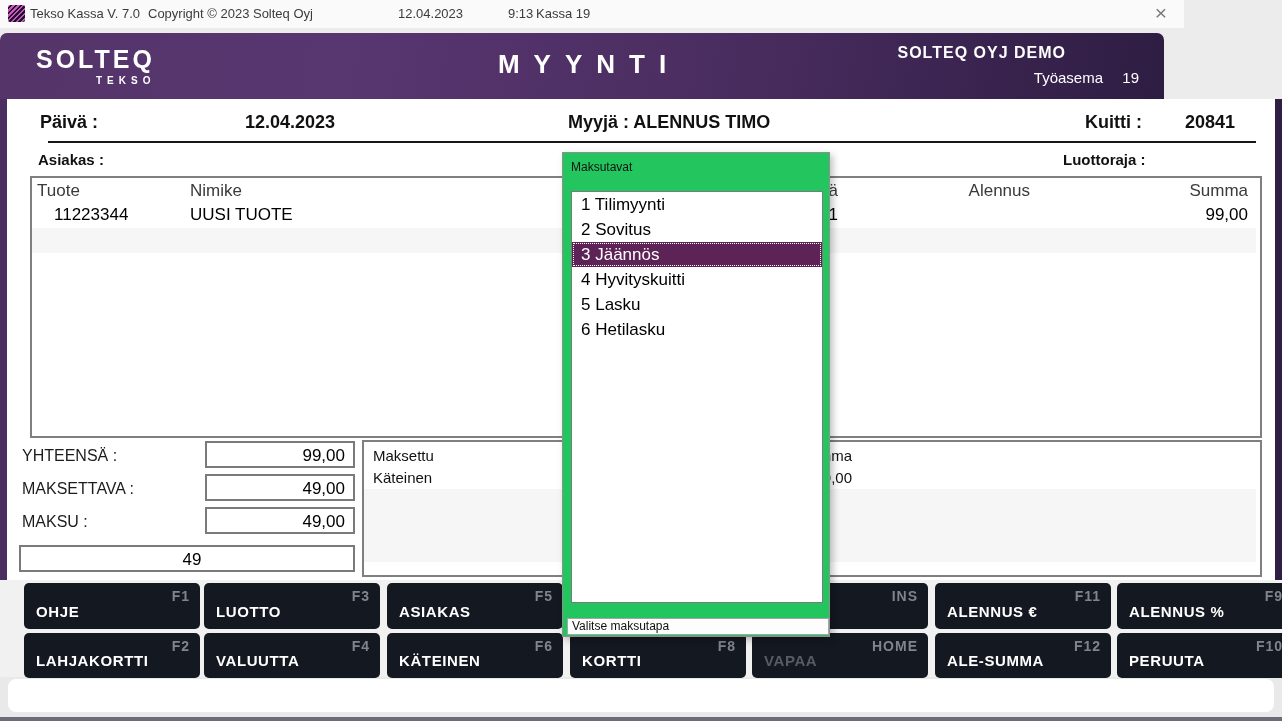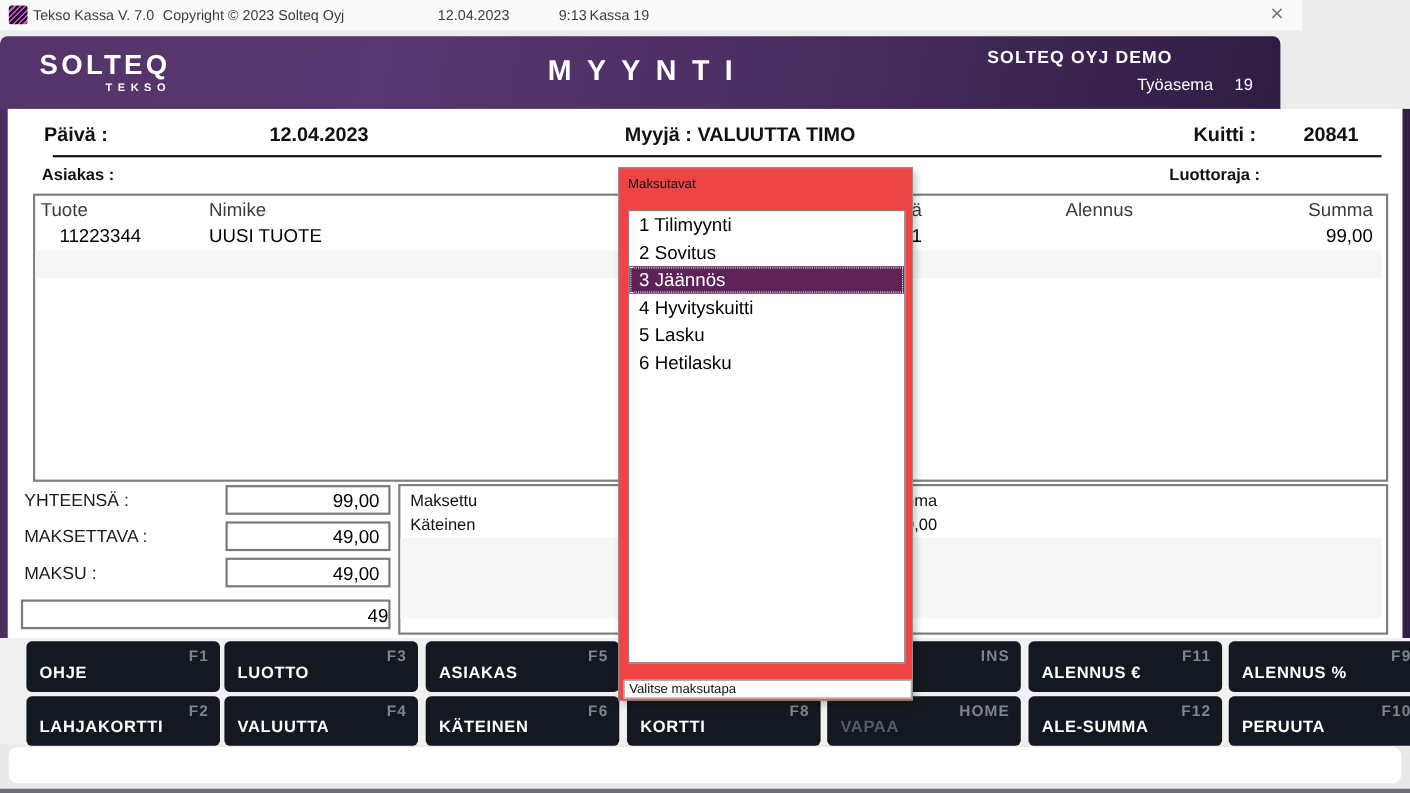--- a/index.html
+++ b/index.html
@@ -42,29 +42,29 @@
   .tbl{left:30px;top:176px;width:1228px;height:258px;}
   .tbl .cell{position:absolute;font-size:17px;white-space:nowrap;}
   .thead{color:#3a3a3a;}
   .tstripe{position:absolute;left:0;top:50px;width:1224px;height:25px;background:#f6f6f6;}
 
   
   .tlabel{font-size:16px;color:#1c1c1c;white-space:nowrap;}
   .vbox{background:#fff;border:2px solid #7a7a7a;font-size:17px;color:#000;
         text-align:right;line-height:25px;padding-right:8px;box-sizing:border-box;}
   .inbox{background:#fff;border:2px solid #7a7a7a;font-size:17px;color:#000;
-         text-align:right;line-height:25px;padding-left:10px;box-sizing:border-box;}
+         text-align:center;line-height:25px;padding-left:10px;box-sizing:border-box;}
 
   
   .paid{left:362px;top:440px;width:896px;height:133px;}
   .paid .t{position:absolute;font-size:15px;color:#111;white-space:nowrap;}
   .pstripe{position:absolute;left:0;top:47px;width:892px;height:73px;background:#f6f6f6;}
 
   
-  .dialog{left:562px;top:152px;width:266px;height:483px;background:#ef4444;border:1px solid #8f8f8f;
+  .dialog{left:562px;top:152px;width:266px;height:483px;background:#22c55e;border:1px solid #8f8f8f;
           box-shadow:3px 3px 7px rgba(0,0,0,.25);z-index:50;}
   .dtitle{position:absolute;left:8px;top:7px;font-size:12px;color:#111;}
   .listbox{position:absolute;left:8px;top:38px;width:250px;height:410px;background:#fff;border:1px solid #7a7a7a;overflow:hidden;}
   .opt{position:relative;height:25px;line-height:25px;padding-left:9px;font-size:17px;color:#000;white-space:nowrap;}
   .opt.selected{background:#5e2356;color:#fff;outline:1px dotted #fff;outline-offset:-2px;}
   .dstatus{position:absolute;left:4px;top:465px;width:256px;height:15px;background:#fdfdfd;border:1px solid #a5a5a5;
            font-size:12px;line-height:15px;padding-left:4px;color:#111;box-sizing:content-box;white-space:nowrap;}
 
   
   .fkbg{left:0;top:580px;width:1282px;height:97px;background:#f1f1f1;}
@@ -104,21 +104,21 @@
     <span class="wslabel">Työasema</span>
     <span class="wsval">19</span>
   </div>
 
   <div class="abs content"></div>
   <div class="abs framel"></div>
   <div class="abs framer"></div>
 
   <span class="abs b17" style="left:40px;top:112px">Päivä :</span>
   <span class="abs b17" style="left:245px;top:112px">12.04.2023</span>
-  <span class="abs b17" style="left:568px;top:112px">Myyjä : VALUUTTA TIMO</span>
+  <span class="abs b17" style="left:568px;top:112px">Myyjä : ALENNUS TIMO</span>
   <span class="abs b17" style="left:1085px;top:112px">Kuitti :</span>
   <span class="abs b17" style="left:1185px;top:112px">20841</span>
   <div class="abs divider"></div>
   <span class="abs b15" style="left:38px;top:151px">Asiakas :</span>
   <span class="abs b15" style="left:1063px;top:151px">Luottoraja :</span>
 
   <div class="abs panel tbl">
     <div class="tstripe"></div>
     <span class="cell thead" style="left:5px;top:3px">Tuote</span>
     <span class="cell thead" style="left:158px;top:3px">Nimike</span>

